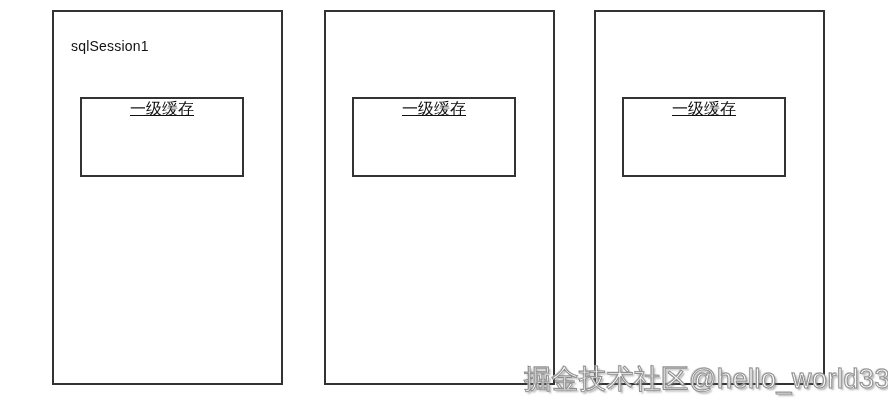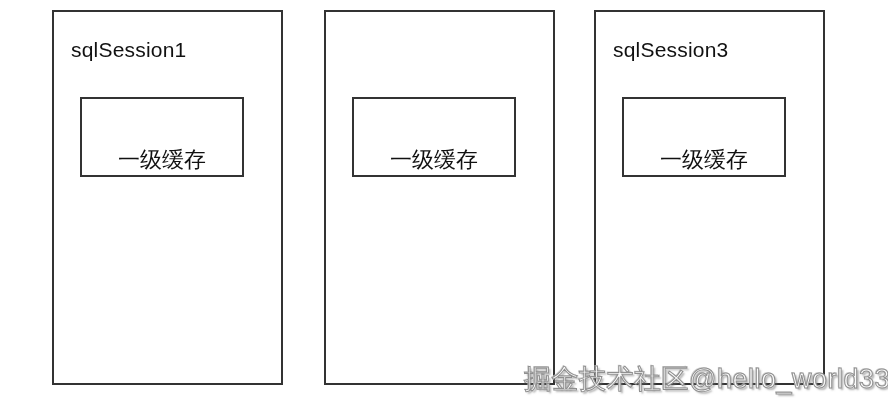--- a/index.html
+++ b/index.html
@@ -22,38 +22,39 @@
     box-sizing: border-box;
     z-index: 1;
   }
   .session-box.s1 { left: 52px; }
   .session-box.s2 { left: 324px; }
   .session-box.s3 { left: 594px; }
   .session-title {
     position: absolute;
     top: 26px;
     left: 17px;
-    font-size: 21px;
+    font-size: 14px;
     letter-spacing: 0.2px;
     white-space: nowrap;
   }
   .l1-cache {
     position: absolute;
     top: 85px;
     left: 26px;
     width: 164px;
     height: 80px;
     border: 2px solid #333333;
     background: #ffffff;
     box-sizing: border-box;
     display: flex;
-    align-items: flex-end;
+    align-items: flex-start;
     justify-content: center;
-    font-size: 22px;
+    font-size: 16px;
     white-space: nowrap;
+    text-decoration: underline;
   }
   .l2-bar {
     position: absolute;
     left: 27px;
     top: 225px;
     width: 829px;
     height: 96px;
     border: 2px solid #333333;
     background: #ffffff;
     box-sizing: border-box;
@@ -99,21 +100,20 @@
     </div>
   </div>
 
   <div class="session-box s2">
     <div class="l1-cache">
       <span>一级缓存</span>
     </div>
   </div>
 
   <div class="session-box s3">
-    <div class="session-title">sqlSession3</div>
     <div class="l1-cache">
       <span>一级缓存</span>
     </div>
   </div>
 
 
   <div class="s3-right-edge-overlay"></div>
 
   <div class="watermark">掘金技术社区@hello_world334</div>
 

